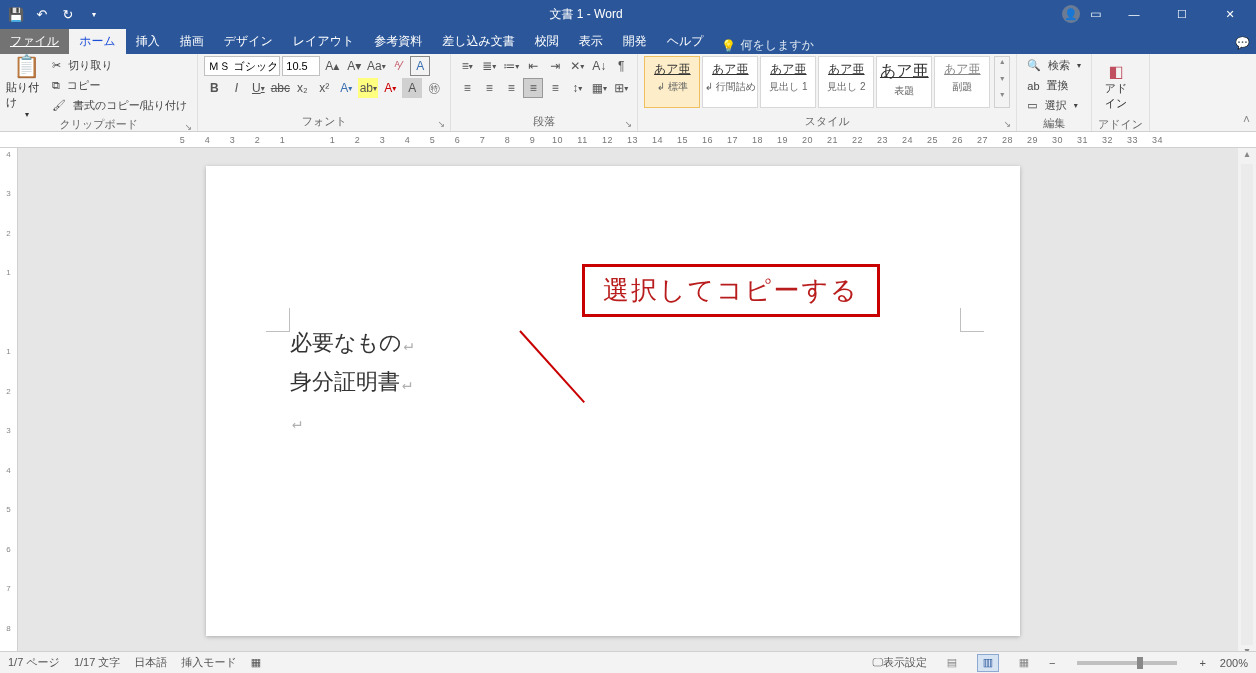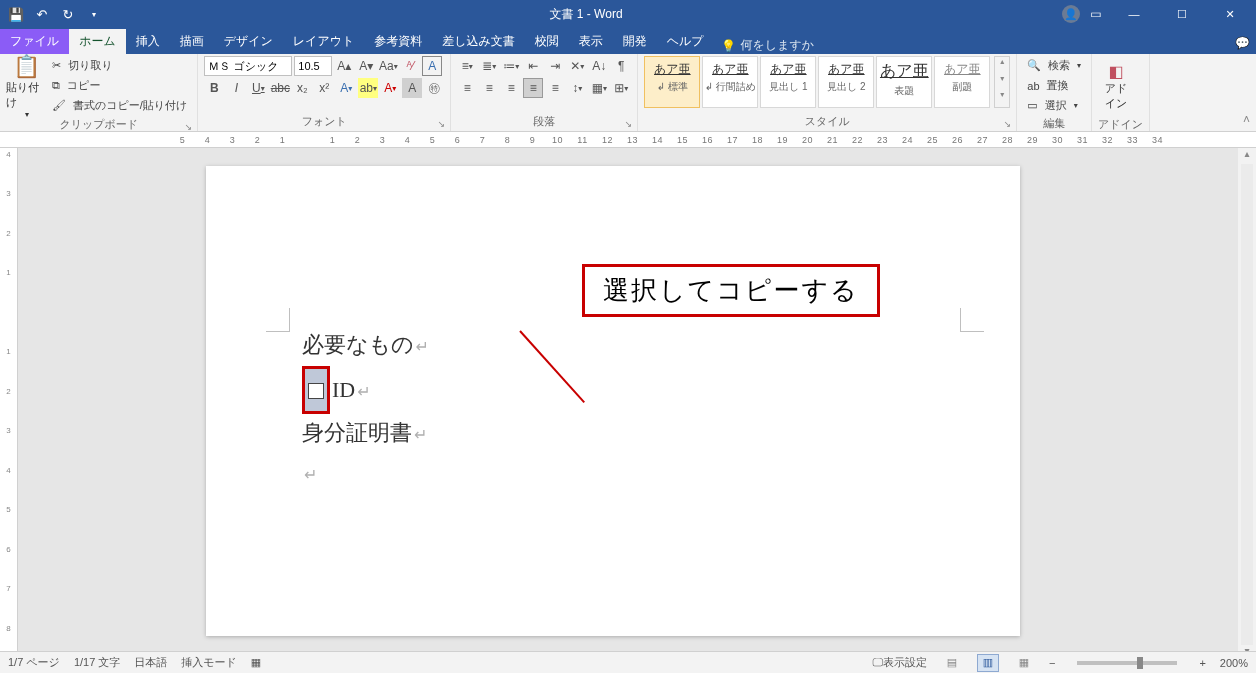--- a/index.html
+++ b/index.html
@@ -11,39 +11,39 @@
   .qat-btn { width: 20px; height: 20px; display: flex; align-items: center; justify-content: center; color: #fff; font-size: 13px; }
   .title-center { flex: 1; text-align: center; font-size: 12px; }
   .title-right { display: flex; align-items: center; gap: 4px; padding-right: 4px; }
   .win-btn { width: 44px; height: 28px; display: flex; align-items: center; justify-content: center; color: #fff; font-size: 11px; }
   .avatar { width: 18px; height: 18px; border-radius: 50%; background: #6b7b94; display: flex; align-items: center; justify-content: center; font-size: 11px; }
   .ribbon-display { width: 24px; height: 20px; display: flex; align-items: center; justify-content: center; }
 
   
   .tabs { background: #2b579a; height: 26px; display: flex; align-items: flex-end; color: #fff; position: relative; }
   .tab { padding: 4px 10px; font-size: 12px; cursor: pointer; }
-  .tab.file { background: #8b5cf6; }
-  .tab.active { background: #f3f3f3; color: #14532d; }
+  .tab.file { background: #737373; text-decoration: underline; }
+  .tab.active { background: #f3f3f3; color: #1d4ed8; }
   .tell-me { display: flex; align-items: center; gap: 4px; padding: 0 8px; color: #dce6f0; font-size: 12px; }
   .tabs-right { position: absolute; right: 6px; bottom: 4px; }
 
   
   .ribbon { background: #f3f3f3; border-bottom: 1px solid #d0d0d0; height: 78px; display: flex; }
   .group { border-right: 1px solid #e0e0e0; padding: 2px 6px 0 6px; display: flex; flex-direction: column; justify-content: space-between; }
   .group-body { flex: 1; display: flex; align-items: flex-start; }
   .group-label { text-align: center; font-size: 11px; color: #666; padding: 1px 0 2px 0; position: relative; }
   .launcher { position: absolute; right: -2px; bottom: 2px; width: 10px; height: 10px; font-size: 9px; color: #888; }
 
   .big-btn { display: flex; flex-direction: column; align-items: center; justify-content: center; width: 42px; height: 60px; font-size: 11px; color: #333; }
   .big-btn .ico { font-size: 22px; color: #b78129; }
   .small-row { display: flex; flex-direction: column; gap: 1px; font-size: 11px; color: #444; }
   .small-row span { display: flex; align-items: center; gap: 3px; padding: 1px 2px; }
 
   .font-box { border: 1px solid #c0c0c0; background: #fff; height: 20px; font-size: 11px; padding: 1px 3px; }
-  .font-name { width: 88px; }
+  .font-name { width: 76px; text-align: center; }
   .font-size { width: 38px; }
   .btn-sm { width: 20px; height: 20px; display: inline-flex; align-items: center; justify-content: center; font-size: 12px; color: #555; border: 1px solid transparent; }
   .row { display: flex; align-items: center; gap: 2px; margin-bottom: 2px; }
 
   .style-box { width: 56px; height: 52px; border: 1px solid #d8d8d8; background: #fff; font-size: 10px; text-align: center; padding-top: 4px; color: #666; }
   .style-box.sel { border: 1px solid #f0c060; background: #fdeec9; }
   .style-sample { font-size: 12px; color: #333; display: block; margin-bottom: 2px; text-decoration: underline; }
   .style-box .lbl { font-size: 10px; }
   .styles-row { display: flex; gap: 2px; align-items: stretch; }
   .styles-scroll { width: 16px; display: flex; flex-direction: column; border: 1px solid #d0d0d0; margin-left: 2px; }
@@ -60,29 +60,29 @@
   .workspace { display: flex; background: #e6e6e6; height: 513px; position: relative; }
   .ruler-v { width: 18px; background: #fff; border-right: 1px solid #d0d0d0; font-size: 8px; color: #888; display: flex; flex-direction: column; align-items: center; }
   .ruler-v span { margin-top: 2px; writing-mode: horizontal-tb; }
   .doc-area { flex: 1; overflow: hidden; position: relative; }
   .page { background: #fff; box-shadow: 0 1px 4px rgba(0,0,0,0.25); position: absolute; left: 188px; top: 18px; width: 814px; height: 470px; padding: 160px 84px 0 84px; }
   .mm { position:absolute; width:24px; height:24px; }
   .mm::before, .mm::after { content:""; position:absolute; background:#bfbfbf; }
   .mm.tl { top:142px; left:60px; } .mm.tl::before{ width:1px; height:24px; left:23px; } .mm.tl::after{ width:24px; height:1px; top:23px; }
   .mm.tr { top:142px; right:36px; } .mm.tr::before{ width:1px; height:24px; left:0; } .mm.tr::after{ width:24px; height:1px; top:23px; }
 
-  .doc-text { font-family: Liberation Serif, serif; font-size: 22px; line-height: 38px; color: #333; margin-left: 12px; }
+  .doc-text { font-family: Liberation Mono, monospace; font-size: 22px; line-height: 38px; color: #333; }
   .doc-text .line { display: block; }
   .ret { color: #b0b0b0; font-size: 16px; margin-left: 2px; }
   .cb-sel { background: #bfc8d8; border: 3px solid #c80000; padding: 2px 3px; display: inline-block; margin-right: 2px; }
   .cb { display: inline-block; width: 16px; height: 16px; border: 1px solid #444; background: #fff; vertical-align: -2px; }
 
   
   .callout { position: absolute; left: 376px; top: 98px; }
-  .callout-box { border: 3px solid #c80000; background: #fff; padding: 6px 18px; font-size: 26px; color: #000000; font-family: "MS Gothic","Yu Gothic",sans-serif; letter-spacing: 2px; }
+  .callout-box { border: 3px solid #c80000; background: #fff; padding: 6px 18px; font-size: 26px; color: #b91c1c; font-family: "MS Gothic","Yu Gothic",sans-serif; letter-spacing: 2px; }
   .callout-line { position: absolute; width: 96px; height: 2px; background: #c80000; transform: rotate(48deg); top: 66px; left: -62px; transform-origin: left; }
 
   
   .vscroll { position: absolute; right: 0; top: 0; width: 18px; height: 100%; background: #f2f2f2; }
   .vscroll .track { position: absolute; top: 16px; bottom: 16px; left: 3px; right: 3px; background: #ebebeb; }
   .vscroll .arrow { height: 16px; text-align: center; font-size: 10px; color: #888; }
 
   
   .status { position: absolute; bottom: 0; left: 0; right: 0; height: 22px; background: #f3f3f3; border-top: 1px solid #d0d0d0; display: flex; align-items: center; font-size: 11px; color: #555; padding: 0 8px; gap: 14px; }
   .status .spacer { flex: 1; }
@@ -289,23 +289,20 @@
       <span style="height: 40px;">8</span>
     </div>
 
   <div class="doc-area">
     <div class="page">
       <div class="mm tl"></div>
       <div class="mm tr"></div>
 
       <div class="doc-text">
         <span class="line"><span>必要なもの</span><span class="ret">↵</span></span>
-        <span class="line">
-          <span class="cb-sel"><span class="cb"></span></span><span>ID</span><span class="ret">↵</span>
-        </span>
         <span class="line"><span>身分証明書</span><span class="ret">↵</span></span>
         <span class="line"><span class="ret">↵</span></span>
       </div>
 
       <div class="callout">
         <div class="callout-box"><span>選択してコピーする</span></div>
         <div class="callout-line"></div>
       </div>
     </div>
   </div>

